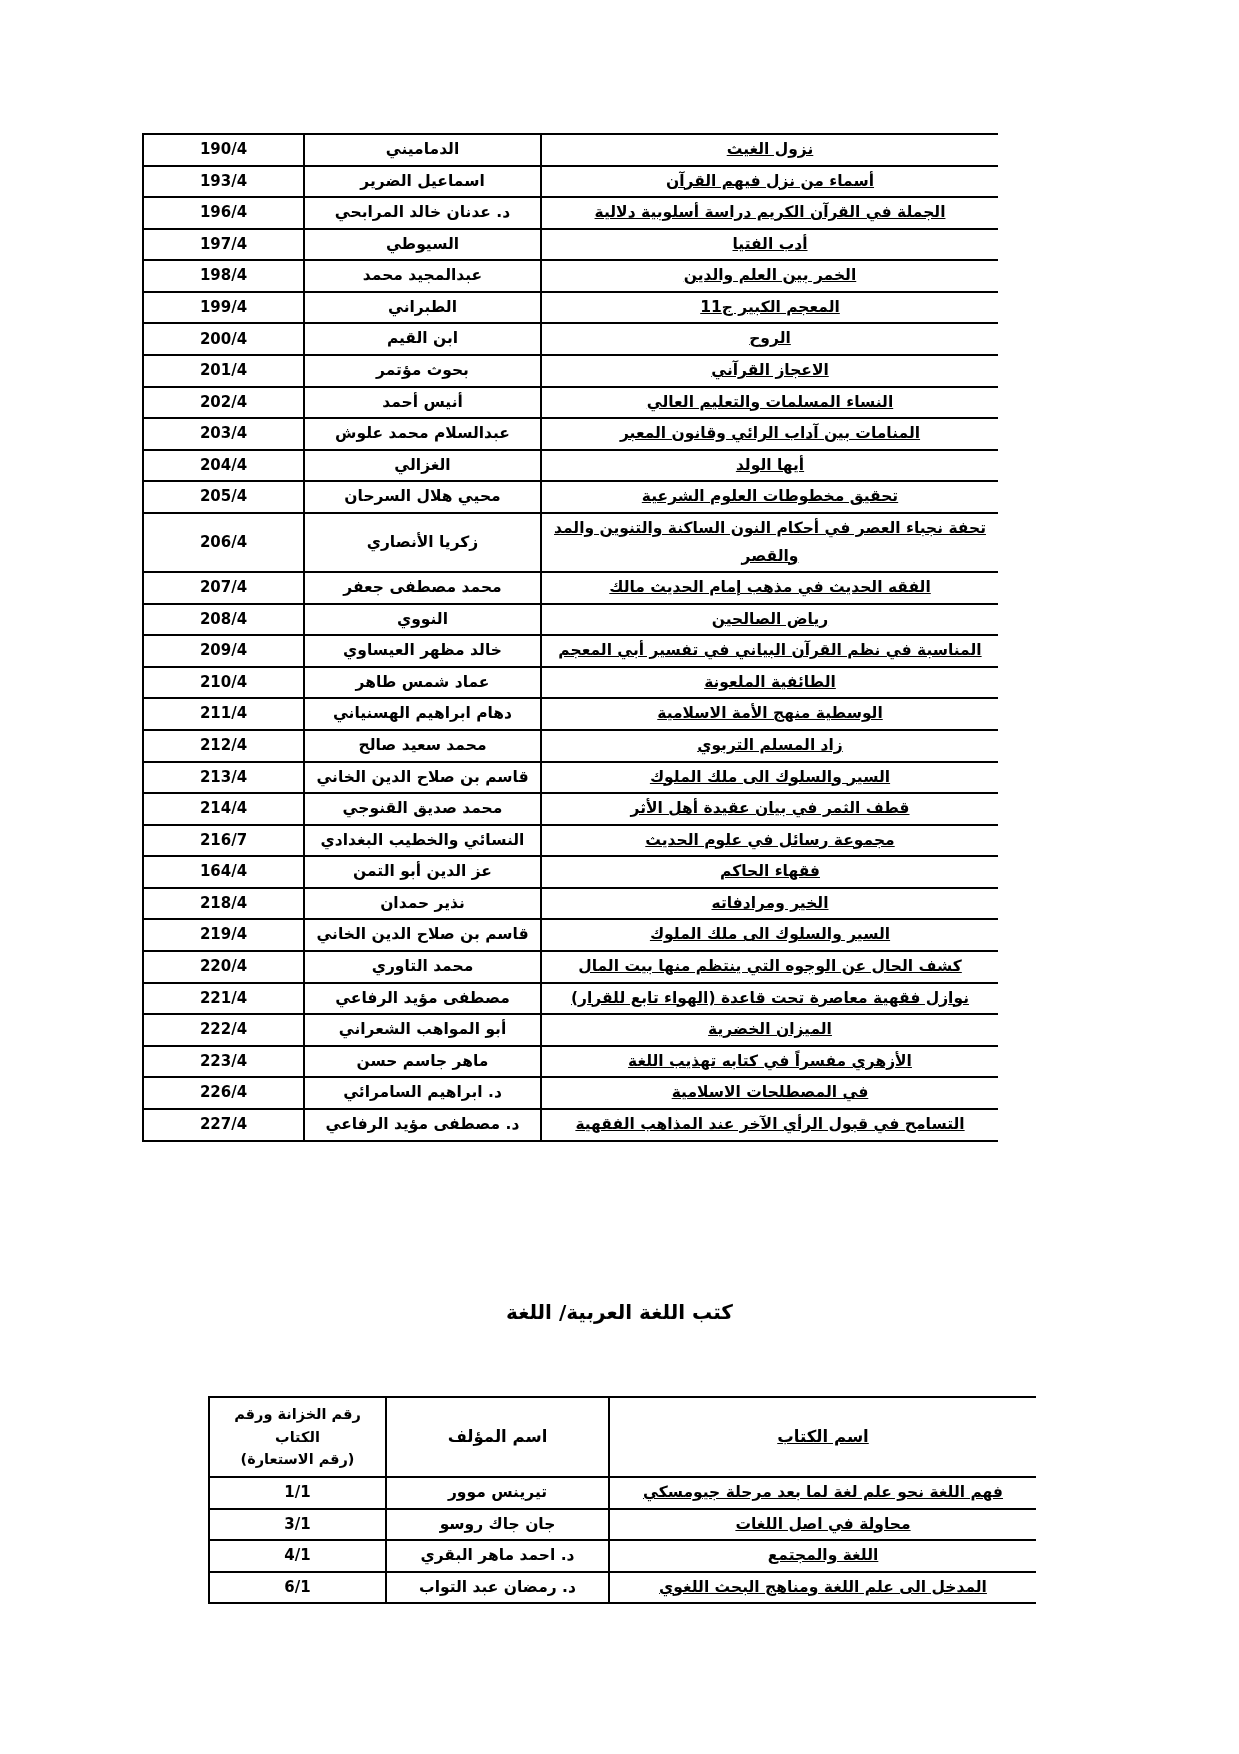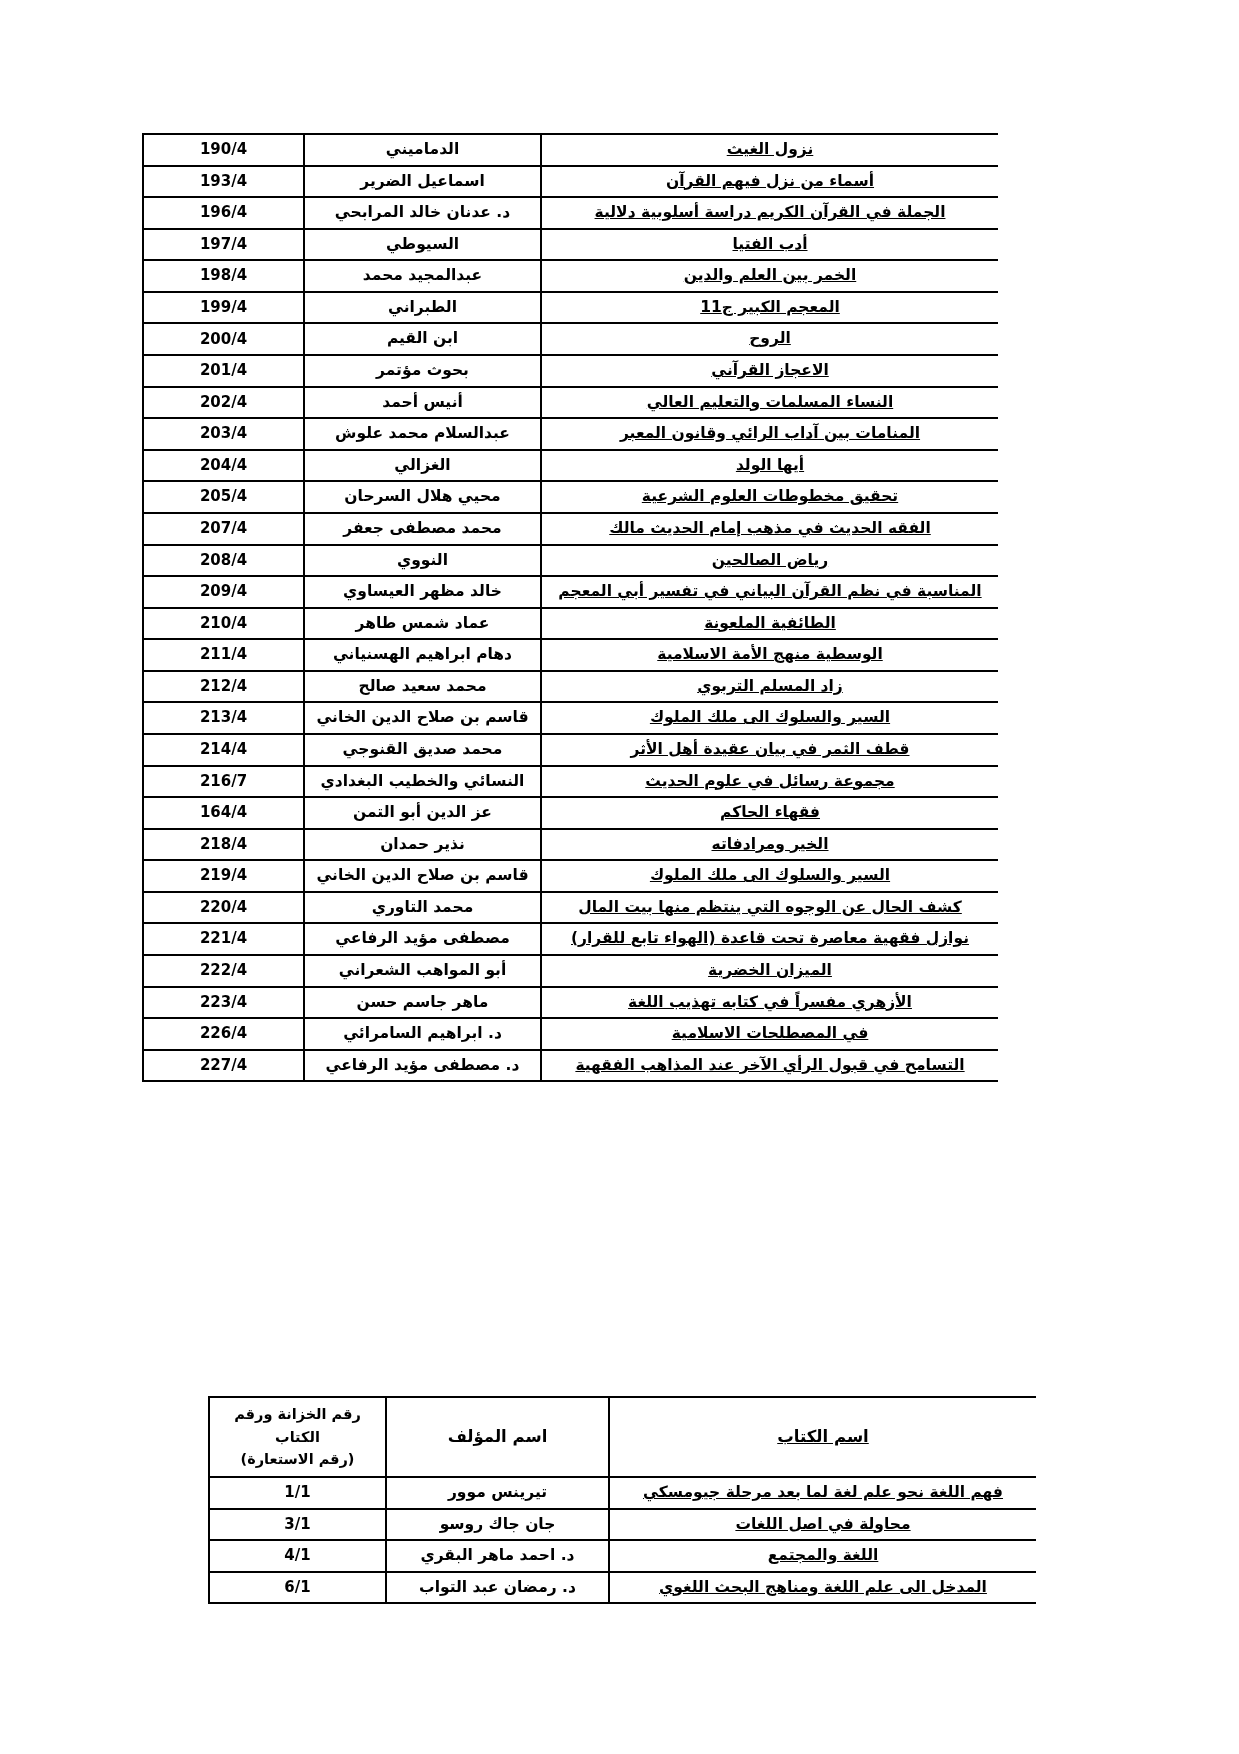--- a/index.html
+++ b/index.html
@@ -146,20 +146,26 @@
           <td class="author">الغزالي</td>
           <td class="number">204/4</td>
         </tr>
 
         <tr>
           <td class="book">تحقيق مخطوطات العلوم الشرعية</td>
           <td class="author">محيي هلال السرحان</td>
           <td class="number">205/4</td>
         </tr>
 
+        <tr>
+          <td class="book">تحفة نجباء العصر في أحكام النون الساكنة والتنوين والمد
+والقصر</td>
+          <td class="author">زكريا الأنصاري</td>
+          <td class="number">206/4</td>
+        </tr>
 
         <tr>
           <td class="book">الفقه الحديث في مذهب إمام الحديث مالك</td>
           <td class="author">محمد مصطفى جعفر</td>
           <td class="number">207/4</td>
         </tr>
 
         <tr>
           <td class="book">رياض الصالحين</td>
           <td class="author">النووي</td>
@@ -259,20 +265,21 @@
 
         <tr>
           <td class="book">التسامح في قبول الرأي الآخر عند المذاهب الفقهية</td>
           <td class="author">د. مصطفى مؤيد الرفاعي</td>
           <td class="number">227/4</td>
         </tr>
 
     </tbody>
   </table>
 
+  <div class="section-title">كتب اللغة العربية/ اللغة</div>
 
   <table id="language-table">
     <colgroup>
       <col class="col-book">
         <col class="col-author">
         <col class="col-number">
     </colgroup>
     <tbody>
       <tr>
         <td class="book header">اسم الكتاب</td>

